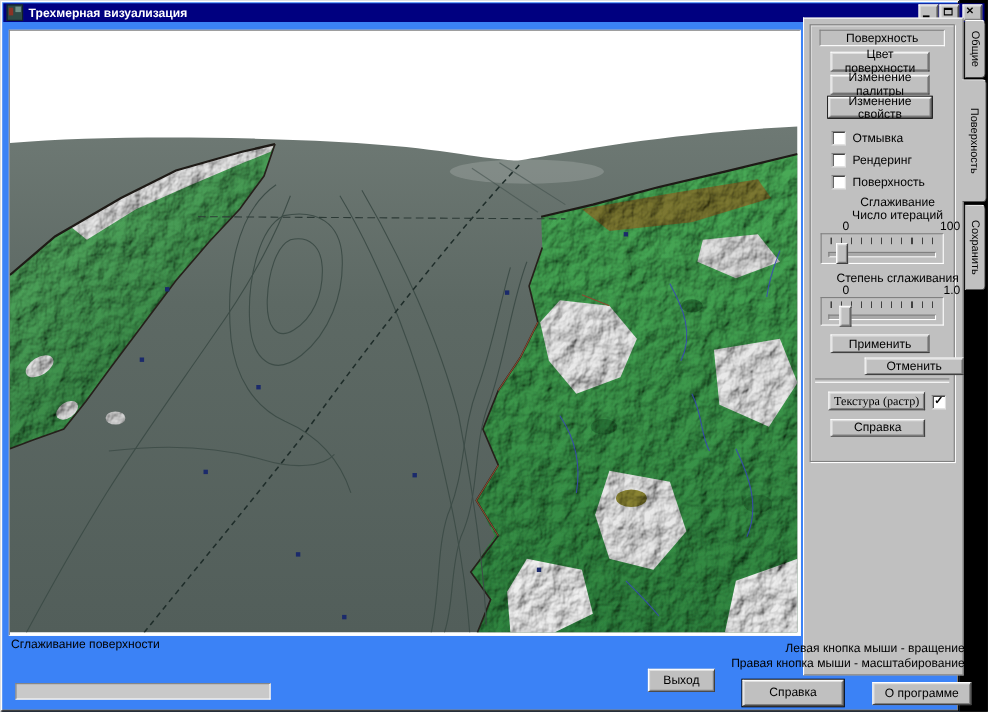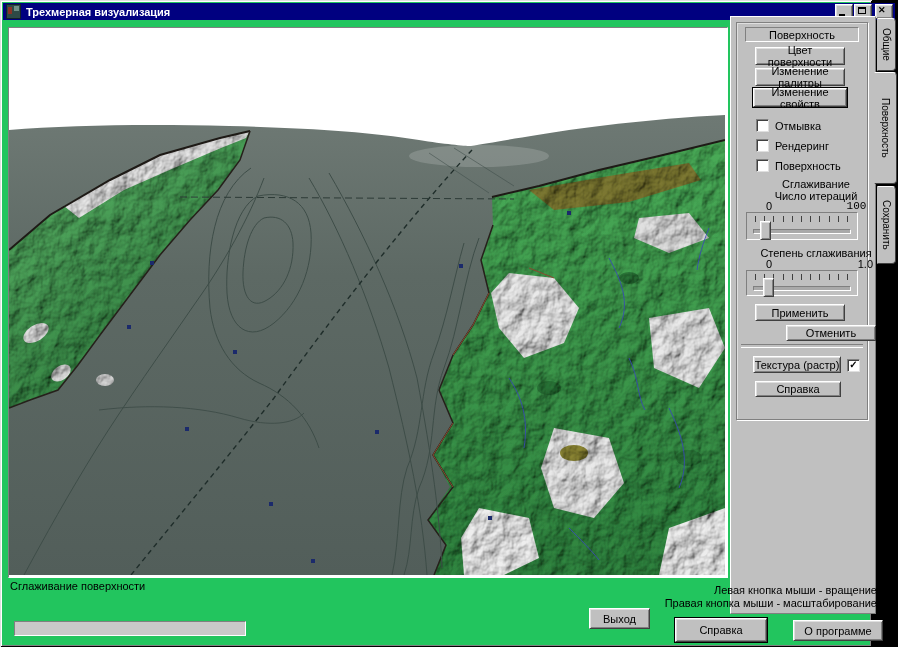--- a/index.html
+++ b/index.html
@@ -1,17 +1,17 @@
 <!DOCTYPE html>
 <html><head>
 <meta charset="utf-8">
 <style>
   html,body{margin:0;padding:0;background:#000;}
   body{width:898px;height:647px;overflow:hidden;font-family:"Liberation Sans",sans-serif;-webkit-font-smoothing:none;}
-  .window{position:relative;width:872px;height:647px;background:#22c55e;
+  .window{position:relative;width:872px;height:647px;background:#3b82f6;
     box-shadow:inset 1px 1px 0 #dfdfdf,inset -1px -1px 0 #000,inset 2px 2px 0 #fff,inset -2px -2px 0 #808080;}
   
   .titlebar{position:absolute;left:3px;top:3px;width:892px;height:17px;background:#000080;display:flex;align-items:center;padding:0 2px;box-sizing:border-box;}
   .title-icon{width:13px;height:13px;margin-left:1px;flex:0 0 auto;position:relative;background:#2e4a46;border:1px solid #11202a;}
   .title-icon::after{content:"";position:absolute;left:1px;top:2px;width:4px;height:7px;background:#8a3326;}
   .title-icon::before{content:"";position:absolute;right:1px;top:1px;width:5px;height:5px;background:#6f8f86;}
   .title-text{color:#fff;font-size:11px;font-weight:bold;margin-left:5px;white-space:nowrap;letter-spacing:0;}
   .title-buttons{margin-left:auto;display:flex;gap:1px;}
   .tbtn{width:16px;height:13px;background:#c0c0c0;border:1px solid;border-color:#fff #404040 #404040 #fff;box-shadow:inset 1px 1px 0 #dfdfdf,inset -1px -1px 0 #808080;position:relative;}
   .tbtn.close{margin-left:2px;}
@@ -186,21 +186,21 @@
     <span>Рендеринг</span>
   </div>
   <div class="checkline" style="left:756px;top:159px;">
     <span class="cbox"></span>
     <span>Поверхность</span>
   </div>
 
   <div class="plabel center" style="left:737px;top:178px;width:130px;">Сглаживание</div>
   <div class="plabel center" style="left:737px;top:190px;width:130px;">Число итераций</div>
   <div class="plabel" style="left:752px;top:200px;">0</div>
-  <div class="plabel" style="left:826px;top:200px;width:33px;text-align:center;font-family:Liberation Mono, monospace;">100</div>
+  <div class="plabel" style="left:826px;top:200px;width:33px;text-align:right;">100</div>
 
   <div class="slider" style="left:746px;top:212px;width:112px;height:28px;">
     <div class="ticks"></div>
     <div class="channel"></div>
     <div class="thumb" style="left:13px;"></div>
   </div>
 
   <div class="plabel center" style="left:737px;top:247px;width:130px;">Степень сглаживания</div>
   <div class="plabel" style="left:752px;top:258px;">0</div>
   <div class="plabel" style="left:826px;top:258px;width:33px;text-align:right;">1.0</div>
@@ -209,21 +209,21 @@
     <div class="ticks"></div>
     <div class="channel" style="top:15px;"></div>
     <div class="thumb" style="left:16px;top:7px;"></div>
   </div>
 
   <button class="btn95" style="left:755px;top:304px;width:90px;height:17px;">Применить</button>
   <button class="btn95" style="left:786px;top:325px;width:90px;height:16px;">Отменить</button>
 
   <div class="separator" style="top:344px;"></div>
 
-  <button class="btn95" style="left:753px;top:356px;width:88px;height:17px;">Текстура (растр)</button>
+  <button class="btn95" style="left:753px;top:356px;width:88px;height:17px;font-family:Liberation Serif, serif;">Текстура (растр)</button>
   <span class="cbox" style="position:absolute;left:847px;top:359px;">✓</span>
 
   <button class="btn95" style="left:755px;top:381px;width:86px;height:16px;">Справка</button>
 
   <div class="vtab" style="left:877px;top:18px;width:19px;height:53px;">
       <span>Общие</span>
     </div>
   <div class="vtab selected" style="left:874px;top:72px;width:23px;height:112px;">
       <span>Поверхность</span>
     </div>

